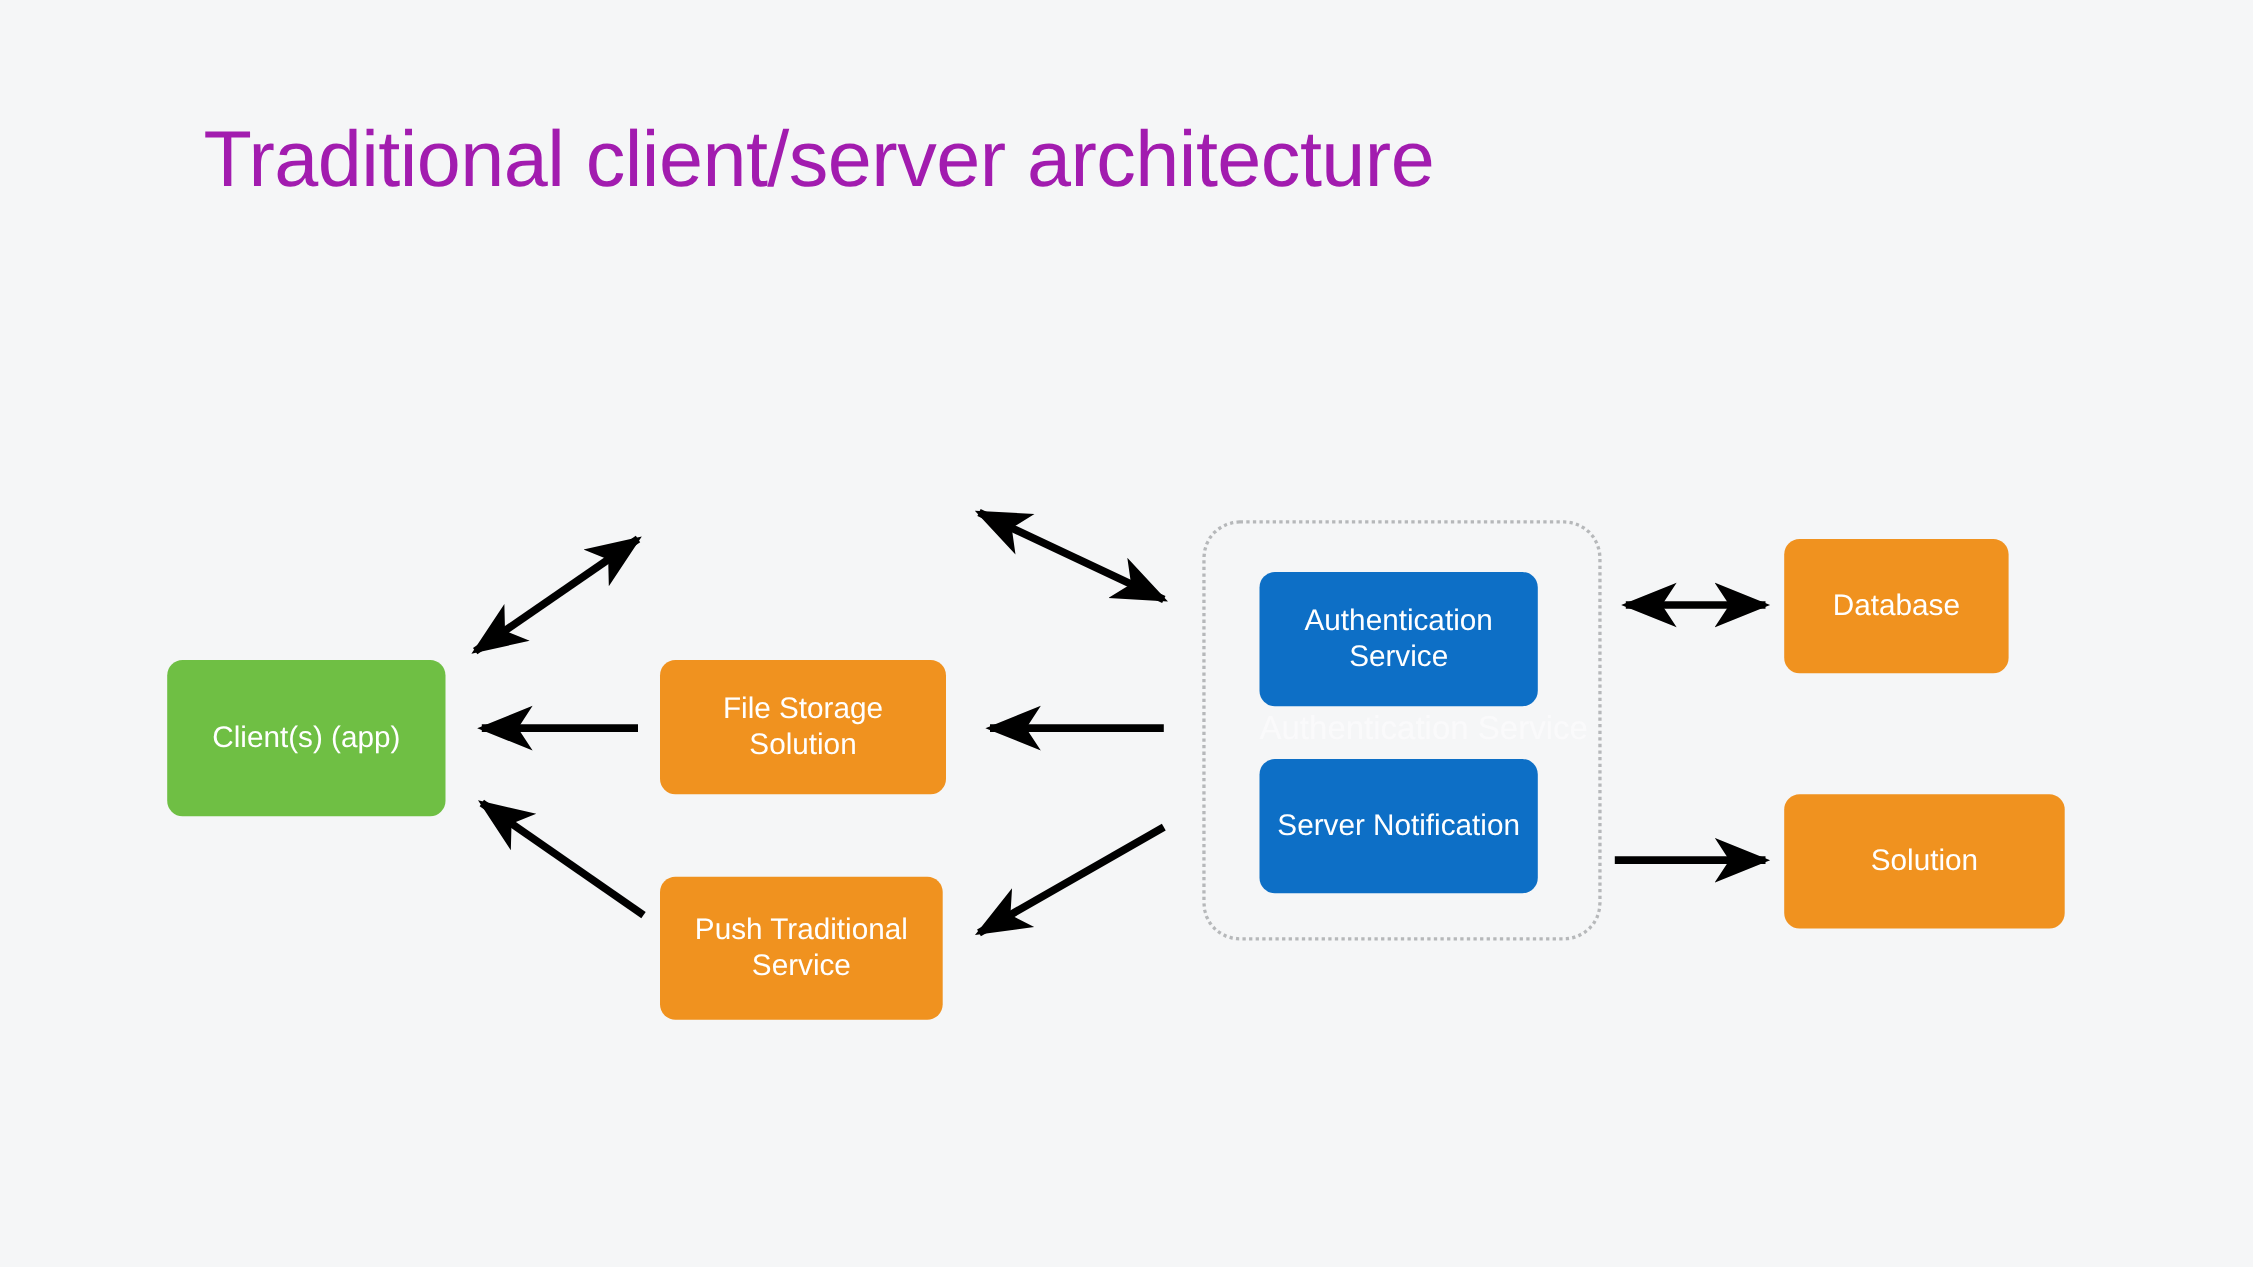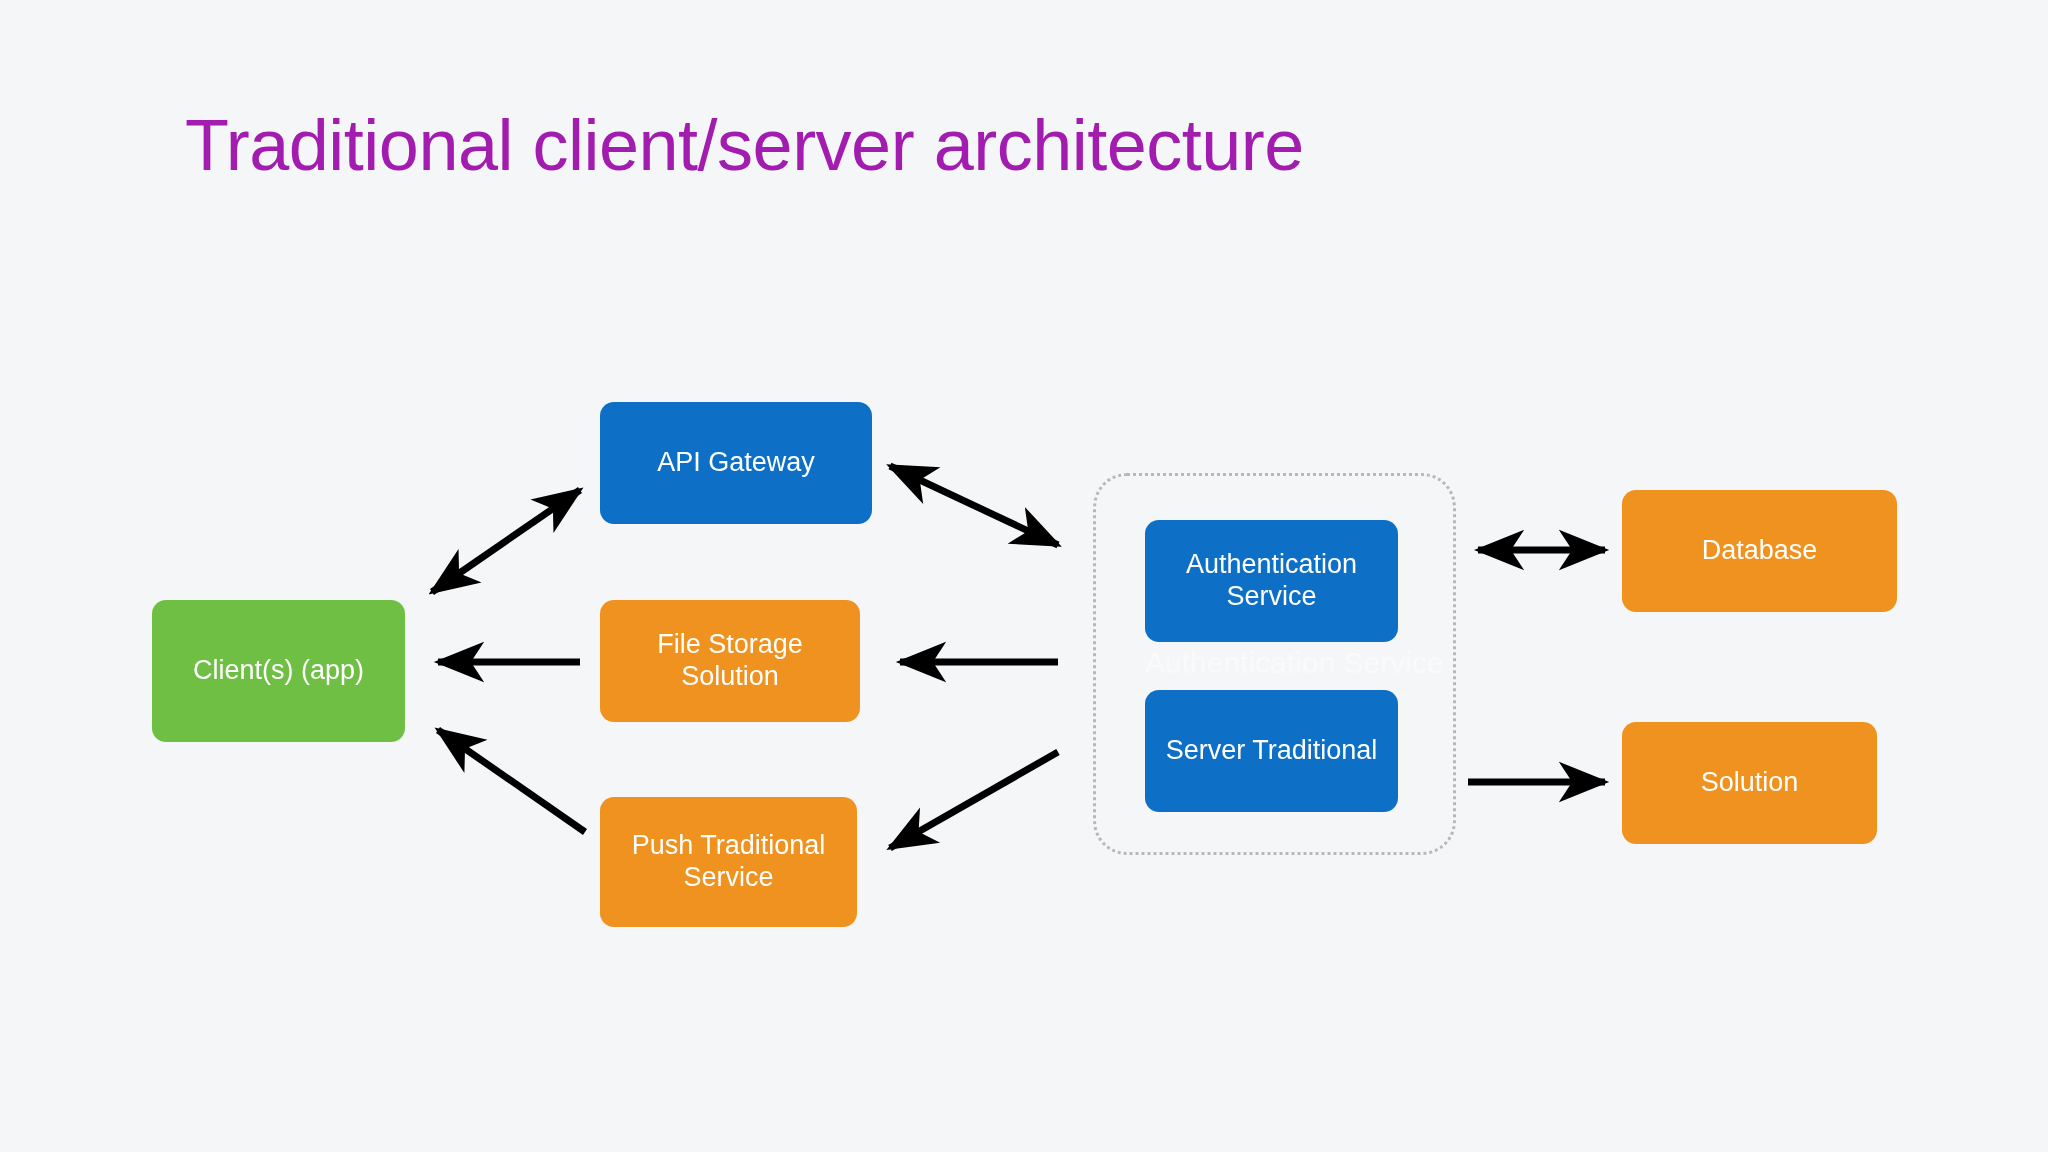--- a/index.html
+++ b/index.html
@@ -101,24 +101,23 @@
     <line x1="1058" y1="752" x2="890" y2="848" stroke="#000000" stroke-width="7" marker-end="url(#ahead)"></line>
 
     <line x1="1478" y1="550" x2="1605" y2="550" stroke="#000000" stroke-width="7" marker-start="url(#atail)" marker-end="url(#ahead)"></line>
 
     <line x1="1468" y1="782" x2="1605" y2="782" stroke="#000000" stroke-width="7" marker-end="url(#ahead)"></line>
   </svg>
 
   <div id="group-box" style="left: 1093px; top: 473px; width: 363px; height: 382px;"></div>
 
   <div class="node node-green" style="left: 152px; top: 600px; width: 253px; height: 142px;">Client(s) (app)</div>
-  <div class="node node-blue" style="left: 600px; top: 402px; width: 272px; height: 122px;">API Gateway</div>
   <div class="node node-orange" style="left: 600px; top: 600px; width: 260px; height: 122px;">File Storage Solution</div>
   <div class="node node-orange" style="left: 600px; top: 797px; width: 257px; height: 130px;">Push Traditional Service</div>
 
   <div id="ghost-label" style="left: 1145px; top: 648px; width: 253px;">Authentication Service</div>
 
   <div class="node node-blue" style="left: 1145px; top: 520px; width: 253px; height: 122px;">Authentication Service</div>
-  <div class="node node-blue" style="left: 1145px; top: 690px; width: 253px; height: 122px;">Server Traditional</div>
-  <div class="node node-orange" style="left: 1622px; top: 490px; width: 275px; height: 122px; text-align: center;">Database</div>
+  <div class="node node-blue" style="left: 1145px; top: 690px; width: 253px; height: 122px;">Server Notification</div>
+  <div class="node node-orange" style="left: 1622px; top: 490px; width: 204px; height: 122px; text-align: center;">Database</div>
   <div class="node node-orange" style="left: 1622px; top: 722px; width: 255px; height: 122px;">Solution</div>
 
 </div>
 
 </body></html>

